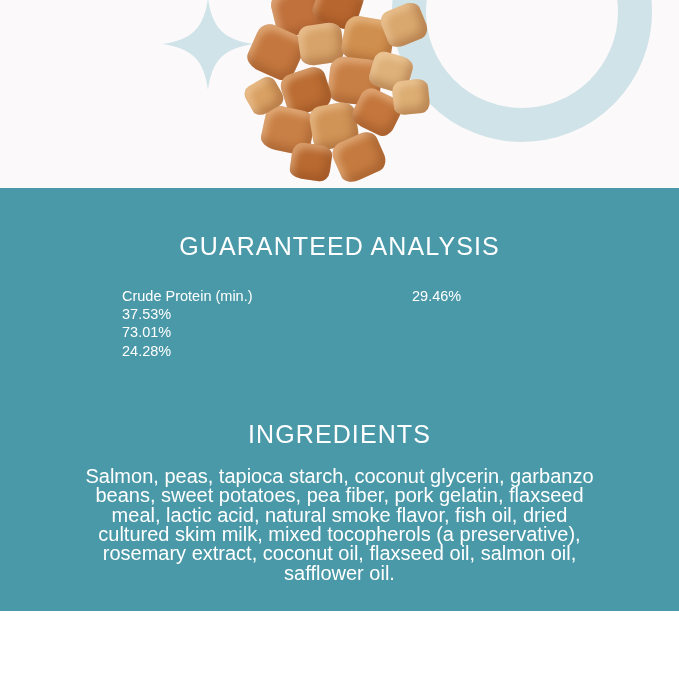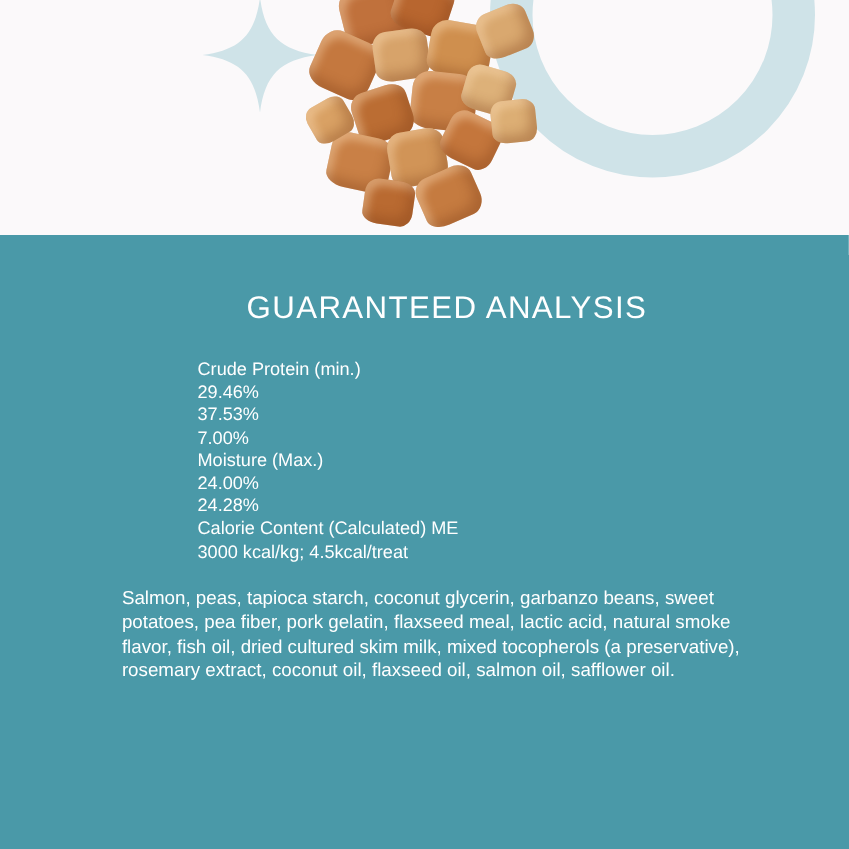--- a/index.html
+++ b/index.html
@@ -58,60 +58,58 @@
     position: absolute;
     border-radius: 26% 30% 24% 32% / 30% 26% 32% 24%;
     box-shadow: inset -5px -6px 9px rgba(120,58,22,0.33),
                 inset 4px 5px 7px rgba(255,224,185,0.45);
   }
 
   
   .panel {
     position: relative;
     width: 679px;
-    height: 491px;
+    height: 423px;
     background: #4a99a8;
     color: #ffffff;
     box-sizing: border-box;
-    padding-left: 36px;
   }
 
   .section-title {
     text-align: center;
     font-size: 25px;
     letter-spacing: 1.1px;
     font-weight: 400;
     color: #ffffff;
   }
   #ga-title { padding-top: 44px; }
   #ing-title { padding-top: 60px; }
 
   .ga-table {
     margin: 26px 0 0 0;
     padding-left: 122px;
     font-size: 14.5px;
     line-height: 18.2px;
   }
   .ga-row {
     display: flex;
-    flex-direction: column;
   }
   .ga-label {
     width: 290px;
     white-space: nowrap;
   }
   .ga-value {
     white-space: nowrap;
   }
 
   .ingredients-body {
     margin: 18px auto 0 auto;
     width: 520px;
-    text-align: left;
-    font-size: 15px;
+    text-align: center;
+    font-size: 20px;
     line-height: 19.4px;
   }
 </style>
 </head>
 <body>
 
 <div class="page">
 
   <div class="hero">
 
@@ -149,32 +147,25 @@
 
     <div class="ga-table">
       <div class="ga-row">
         <div class="ga-label">Crude Protein (min.)</div>
         <div class="ga-value">29.46%</div>
       </div>
       <div class="ga-row">
         <div class="ga-value">37.53%</div>
       </div>
       <div class="ga-row">
-        <div class="ga-value">7.00%</div>
-      </div>
-      <div class="ga-row">
-        <div class="ga-label">Moisture (Max.)</div>
-        <div class="ga-value">24.00%</div>
+        <div class="ga-value">73.01%</div>
       </div>
       <div class="ga-row">
         <div class="ga-value">24.28%</div>
       </div>
-      <div class="ga-row">
-        <div class="ga-label">Calorie Content (Calculated) ME</div>
-        <div class="ga-value">3000 kcal/kg; 4.5kcal/treat</div>
-      </div>
     </div>
 
+    <div class="section-title" id="ing-title">INGREDIENTS</div>
 
     <div class="ingredients-body">Salmon, peas, tapioca starch, coconut glycerin, garbanzo beans, sweet potatoes, pea fiber, pork gelatin, flaxseed meal, lactic acid, natural smoke flavor, fish oil, dried cultured skim milk, mixed tocopherols (a preservative), rosemary extract, coconut oil, flaxseed oil, salmon oil, safflower oil.</div>
   </div>
 
 </div>
 
 </body></html>

